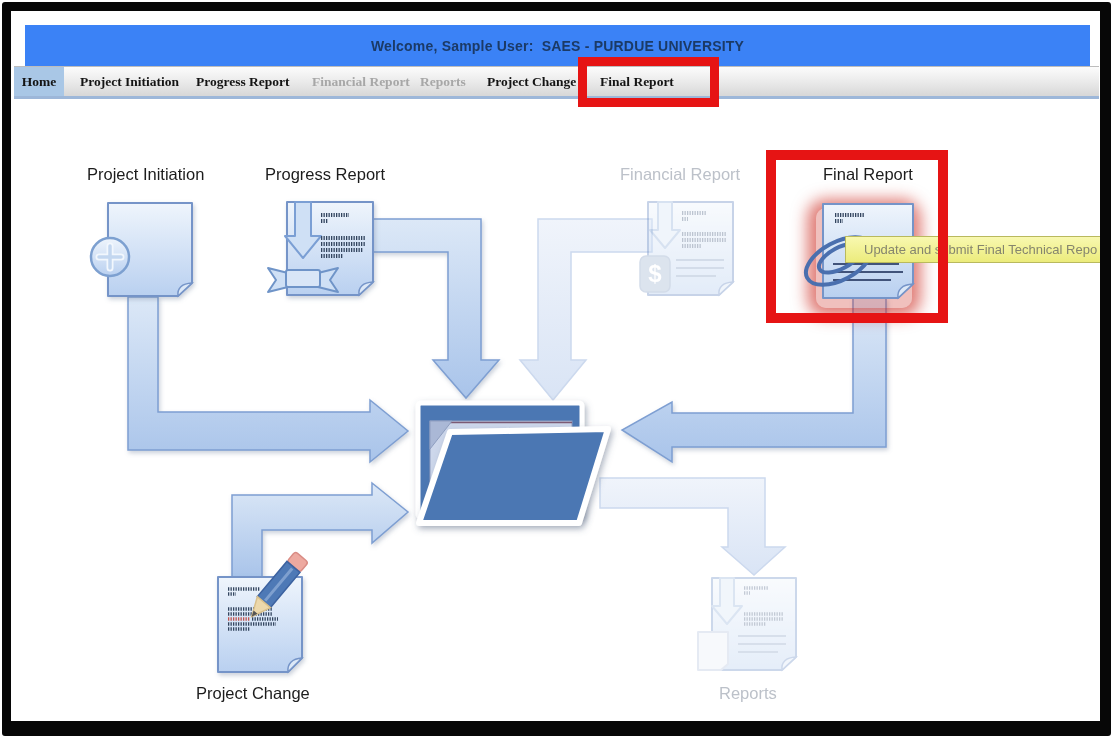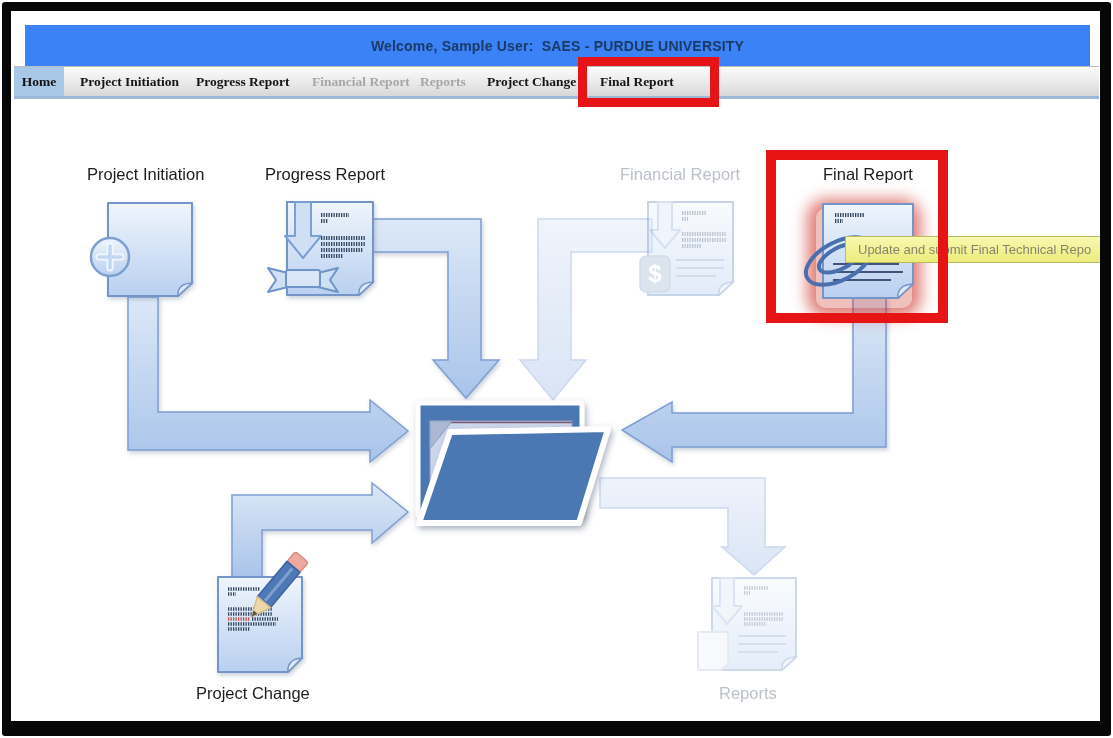--- a/index.html
+++ b/index.html
@@ -63,21 +63,21 @@
     position:absolute;left:816px;top:208px;width:96px;height:100px;
     border-radius:10px;z-index:8;
     box-shadow:0 0 15px 9px rgba(205,45,35,.62);
     background:rgba(205,45,35,.30);
   }
   
   .tooltip{
     position:absolute;left:845px;top:236px;width:258px;height:27px;z-index:40;
     background:linear-gradient(#f8f8b0,#ecec7c);
     border:1px solid #b9b95e;box-sizing:border-box;
-    font-size:13px;color:#85856e;line-height:25px;padding-left:12px;
+    font-size:13px;color:#85856e;line-height:25px;padding-left:18px;
     white-space:nowrap;overflow:hidden;
   }
   .arrows{position:absolute;left:0;top:0;z-index:1;}
   .center-folder{z-index:11;}
 </style>
 </head>
 <body>
 
 <svg class="arrows" width="1113" height="738" viewBox="0 0 1113 738">
   <defs>

